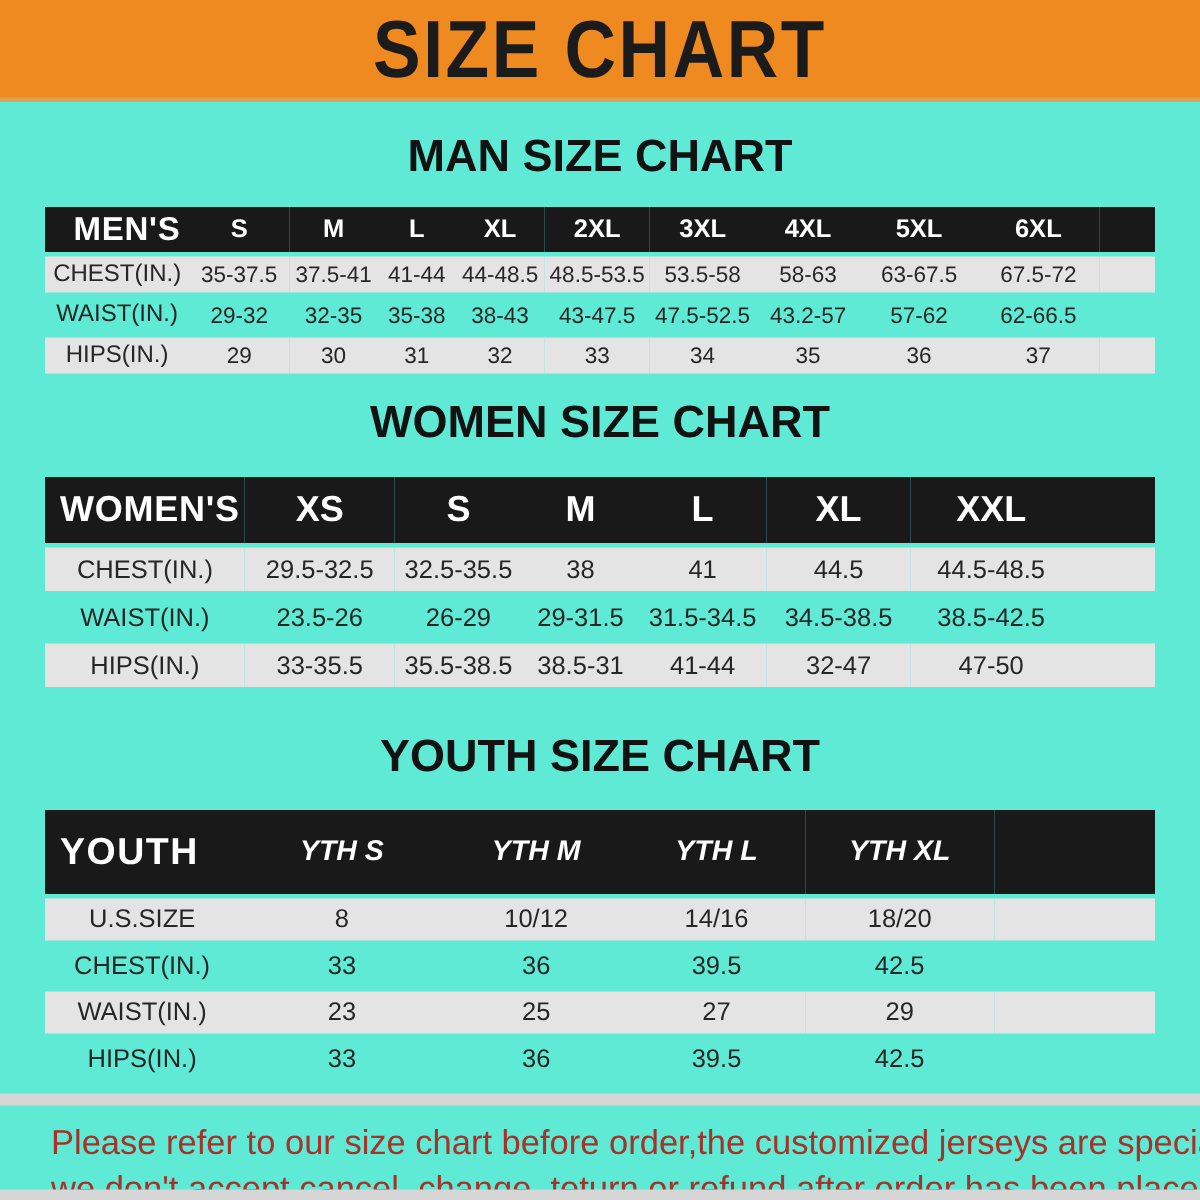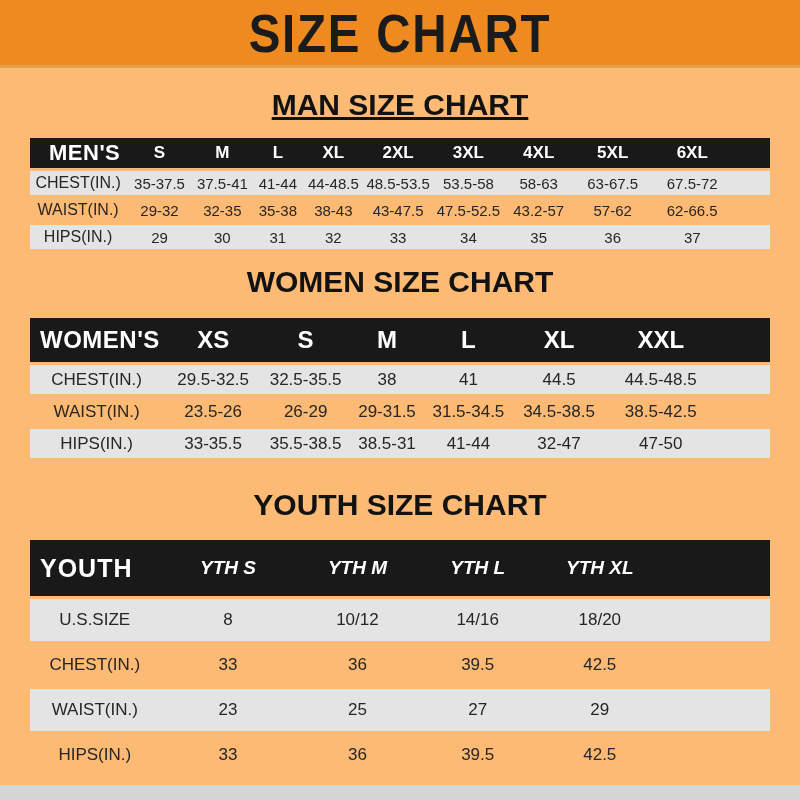--- a/index.html
+++ b/index.html
@@ -1,34 +1,34 @@
 <!DOCTYPE html>
 <html><head>
 <meta charset="utf-8">
 <style>
   html,body{margin:0;padding:0;}
   .page{
-    width:800px;height:800px;background:#fdba74;overflow:hidden;position:relative;
+    width:800px;height:800px;background:#5eead4;overflow:hidden;position:relative;
     font-family:"Liberation Sans",sans-serif;
   }
   
   .banner{
     height:65px;background:#EE8A1F;border-bottom:3px solid #DDA352;
     display:flex;align-items:center;justify-content:center;
   }
   .banner-title{
     font-size:54px;font-weight:bold;color:#1B1B1B;letter-spacing:2px;
     transform:scaleX(.88);white-space:nowrap;line-height:1;
   }
   
   .section-title{
     margin:0;text-align:center;font-weight:bold;color:#121212;
     font-size:30px;line-height:34px;letter-spacing:0;
   }
-  .title-men{margin-top:20px;margin-bottom:13px;text-decoration:underline;}
+  .title-men{margin-top:20px;margin-bottom:13px;}
   .title-women{margin-top:13px;margin-bottom:16px;}
   .title-youth{margin-top:27px;margin-bottom:15px;}
   
   .sec{margin:0 30px;}
   .sec table{
     width:100%;table-layout:fixed;border-collapse:separate;border-spacing:0 3px;
   }
   .sec th{
     background:#191919;color:#FFFFFF;font-weight:bold;text-align:center;
     overflow:hidden;white-space:nowrap;
@@ -49,21 +49,21 @@
   .sec1 thead tr{height:44px;}
   .sec1 th.corner{font-size:24px;}
   .sec1 th.colhead{font-size:24px;}
   .sec1 tbody tr{height:29px;}
   .sec1 td{font-size:17px;}
   .sec1 td.rowlabel{font-size:17px;}
   
   .sec2 thead tr{height:56px;padding-left:16px;}
   .sec2 th.corner{font-size:25px;letter-spacing:1px;}
   .sec2 th.colhead{font-size:19px;font-style:italic;}
-  .sec2 tbody tr{height:42px;padding-left:12px;}
+  .sec2 tbody tr{height:28px;padding-left:12px;}
   .sec2 td{font-size:17px;}
   .sec2 td.rowlabel{font-size:17px;}
   
   .divider{height:8px;background:#D6D6D6;margin-top:6px;}
   .footer{padding:9px 0 0 34px;}
   .footer p{
     margin:0;font-size:23px;line-height:31px;color:#A6322B;white-space:nowrap;
   }
   .bottom-strip{position:absolute;left:0;bottom:0;width:100%;height:7px;background:#D6D6D6;}
 </style>

